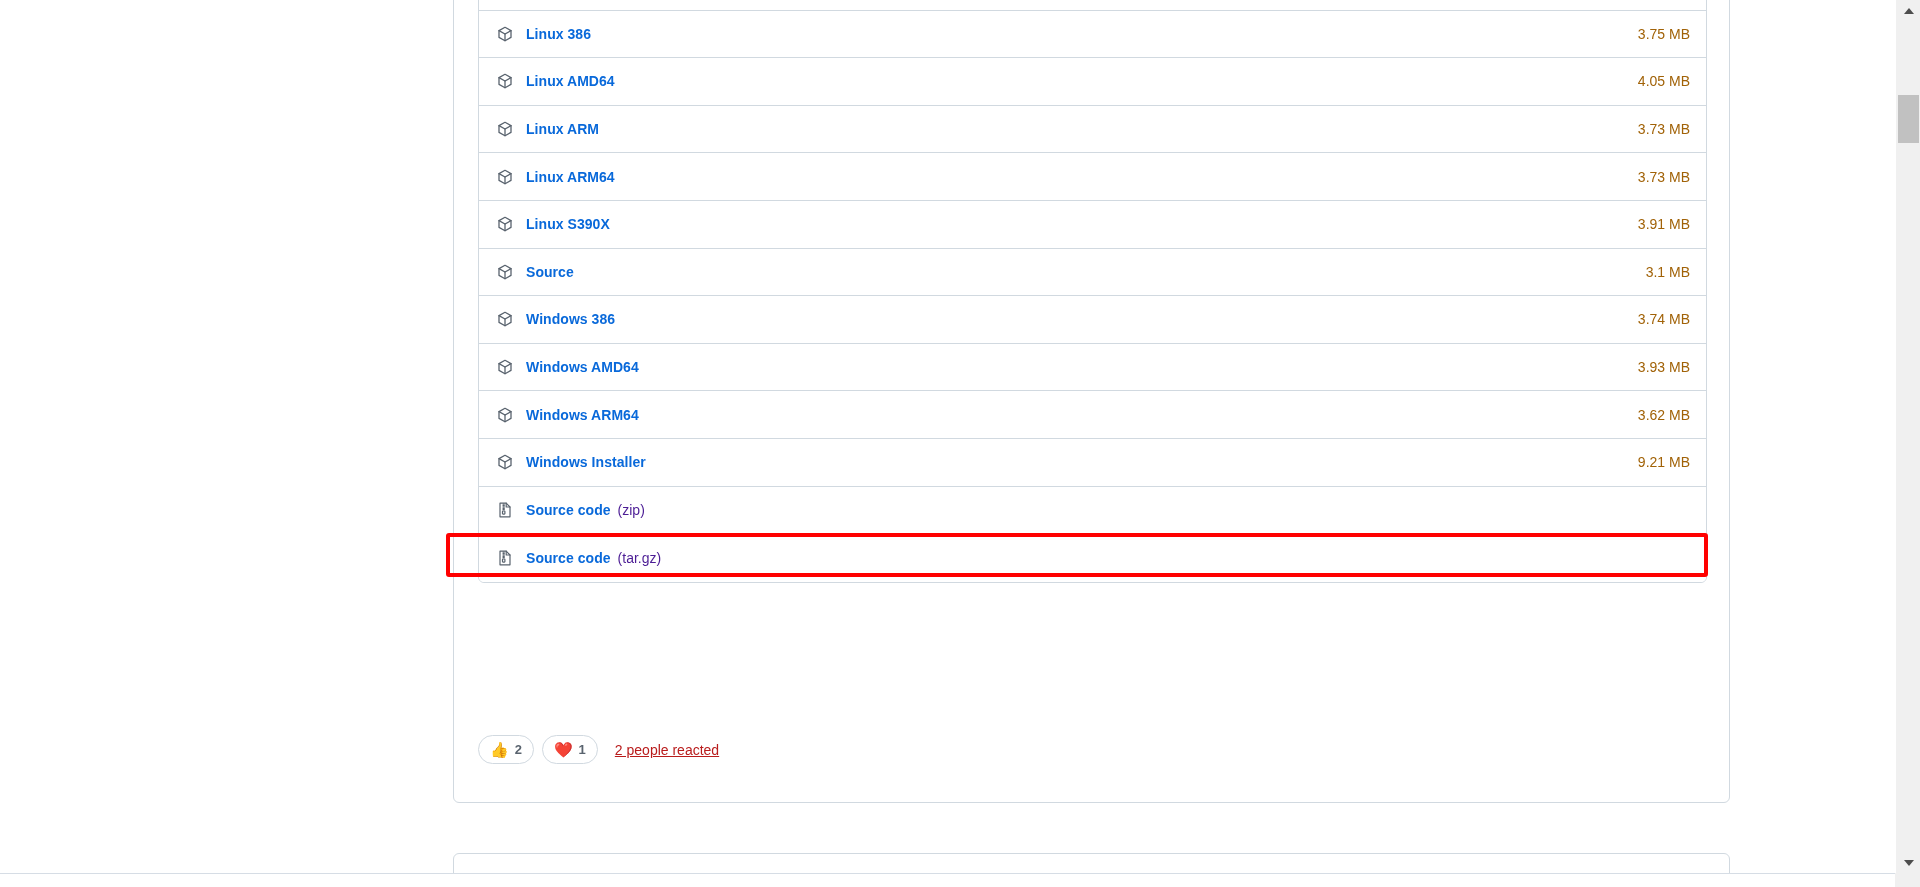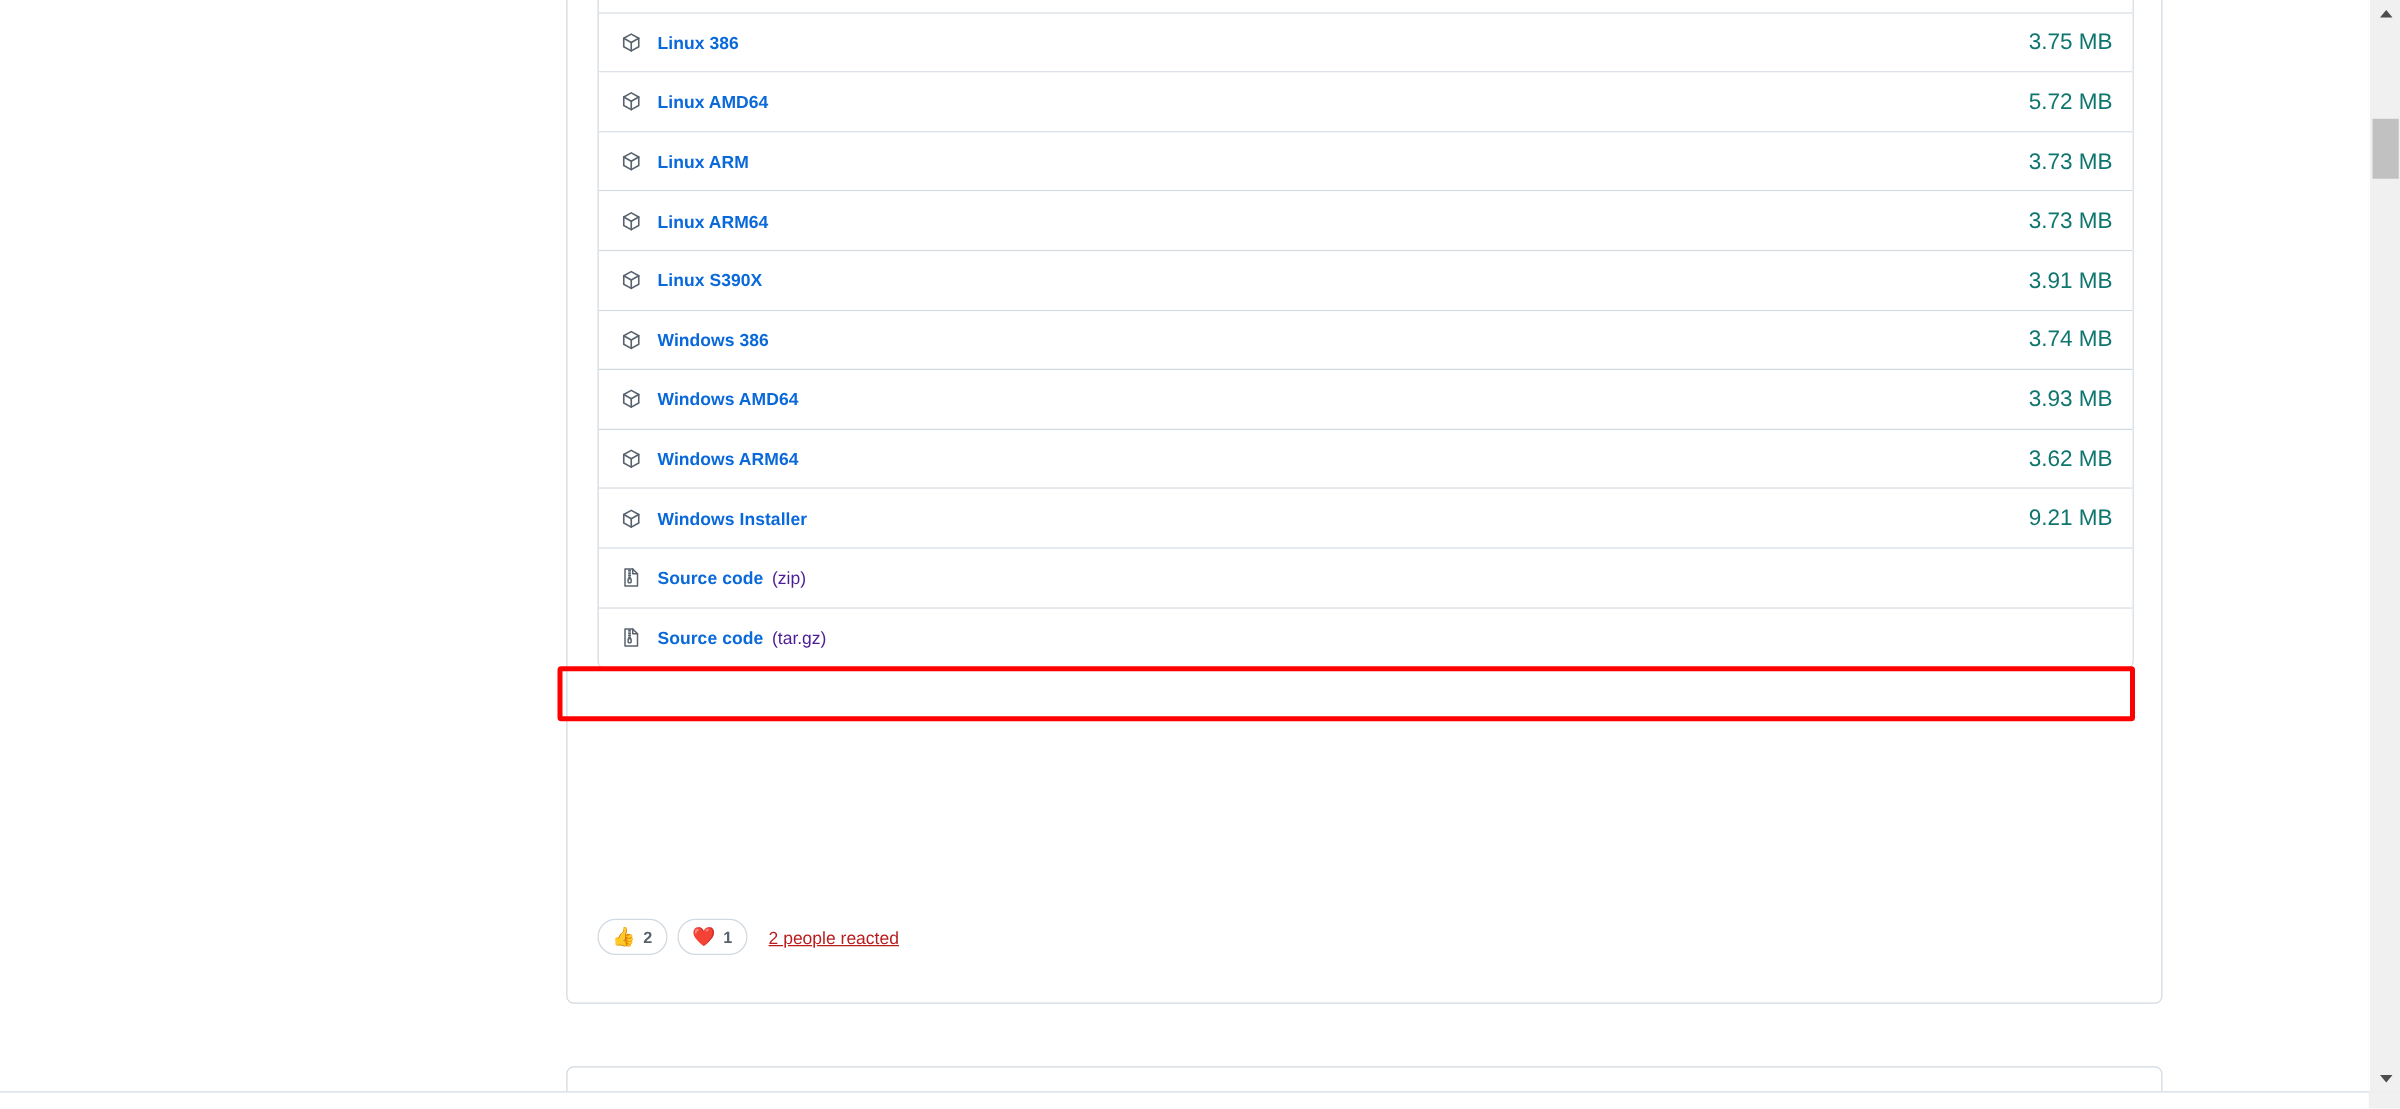--- a/index.html
+++ b/index.html
@@ -87,22 +87,22 @@
     font-size: 14px;
     font-weight: 400;
     color: #4c1d95;
     margin-left: 7px;
     white-space: nowrap;
   }
 
   .asset-spacer { flex: 1 1 auto; }
 
   .asset-size {
-    font-size: 18px;
-    color: #0f766e;
+    font-size: 14px;
+    color: #a16207;
     white-space: nowrap;
     text-align: right;
   }
 
   
   .reactions-bar {
     position: absolute;
     left: 478px;
     top: 735px;
     display: flex;
@@ -260,21 +260,21 @@
         <div class="asset-row">
           <span class="asset-icon">
             <svg width="16" height="16" viewBox="0 0 16 16" fill="none" stroke="currentColor" stroke-width="1.3" stroke-linejoin="round" stroke-linecap="round">
               <path d="M8 1.3 14 4.6v6.8L8 14.7 2 11.4V4.6Z"></path>
               <path d="M2 4.6 8 8l6-3.4"></path>
               <path d="M8 8v6.7"></path>
             </svg>
           </span>
           <a class="asset-name">Linux AMD64</a>
           <span class="asset-spacer"></span>
-          <span class="asset-size">5.72 MB</span>
+          <span class="asset-size">4.05 MB</span>
         </div>
         <div class="asset-row">
           <span class="asset-icon">
             <svg width="16" height="16" viewBox="0 0 16 16" fill="none" stroke="currentColor" stroke-width="1.3" stroke-linejoin="round" stroke-linecap="round">
               <path d="M8 1.3 14 4.6v6.8L8 14.7 2 11.4V4.6Z"></path>
               <path d="M2 4.6 8 8l6-3.4"></path>
               <path d="M8 8v6.7"></path>
             </svg>
           </span>
           <a class="asset-name">Linux ARM</a>
@@ -297,20 +297,32 @@
           <span class="asset-icon">
             <svg width="16" height="16" viewBox="0 0 16 16" fill="none" stroke="currentColor" stroke-width="1.3" stroke-linejoin="round" stroke-linecap="round">
               <path d="M8 1.3 14 4.6v6.8L8 14.7 2 11.4V4.6Z"></path>
               <path d="M2 4.6 8 8l6-3.4"></path>
               <path d="M8 8v6.7"></path>
             </svg>
           </span>
           <a class="asset-name">Linux S390X</a>
           <span class="asset-spacer"></span>
           <span class="asset-size">3.91 MB</span>
+        </div>
+        <div class="asset-row">
+          <span class="asset-icon">
+            <svg width="16" height="16" viewBox="0 0 16 16" fill="none" stroke="currentColor" stroke-width="1.3" stroke-linejoin="round" stroke-linecap="round">
+              <path d="M8 1.3 14 4.6v6.8L8 14.7 2 11.4V4.6Z"></path>
+              <path d="M2 4.6 8 8l6-3.4"></path>
+              <path d="M8 8v6.7"></path>
+            </svg>
+          </span>
+          <a class="asset-name">Source</a>
+          <span class="asset-spacer"></span>
+          <span class="asset-size">3.1 MB</span>
         </div>
         <div class="asset-row">
           <span class="asset-icon">
             <svg width="16" height="16" viewBox="0 0 16 16" fill="none" stroke="currentColor" stroke-width="1.3" stroke-linejoin="round" stroke-linecap="round">
               <path d="M8 1.3 14 4.6v6.8L8 14.7 2 11.4V4.6Z"></path>
               <path d="M2 4.6 8 8l6-3.4"></path>
               <path d="M8 8v6.7"></path>
             </svg>
           </span>
           <a class="asset-name">Windows 386</a>

